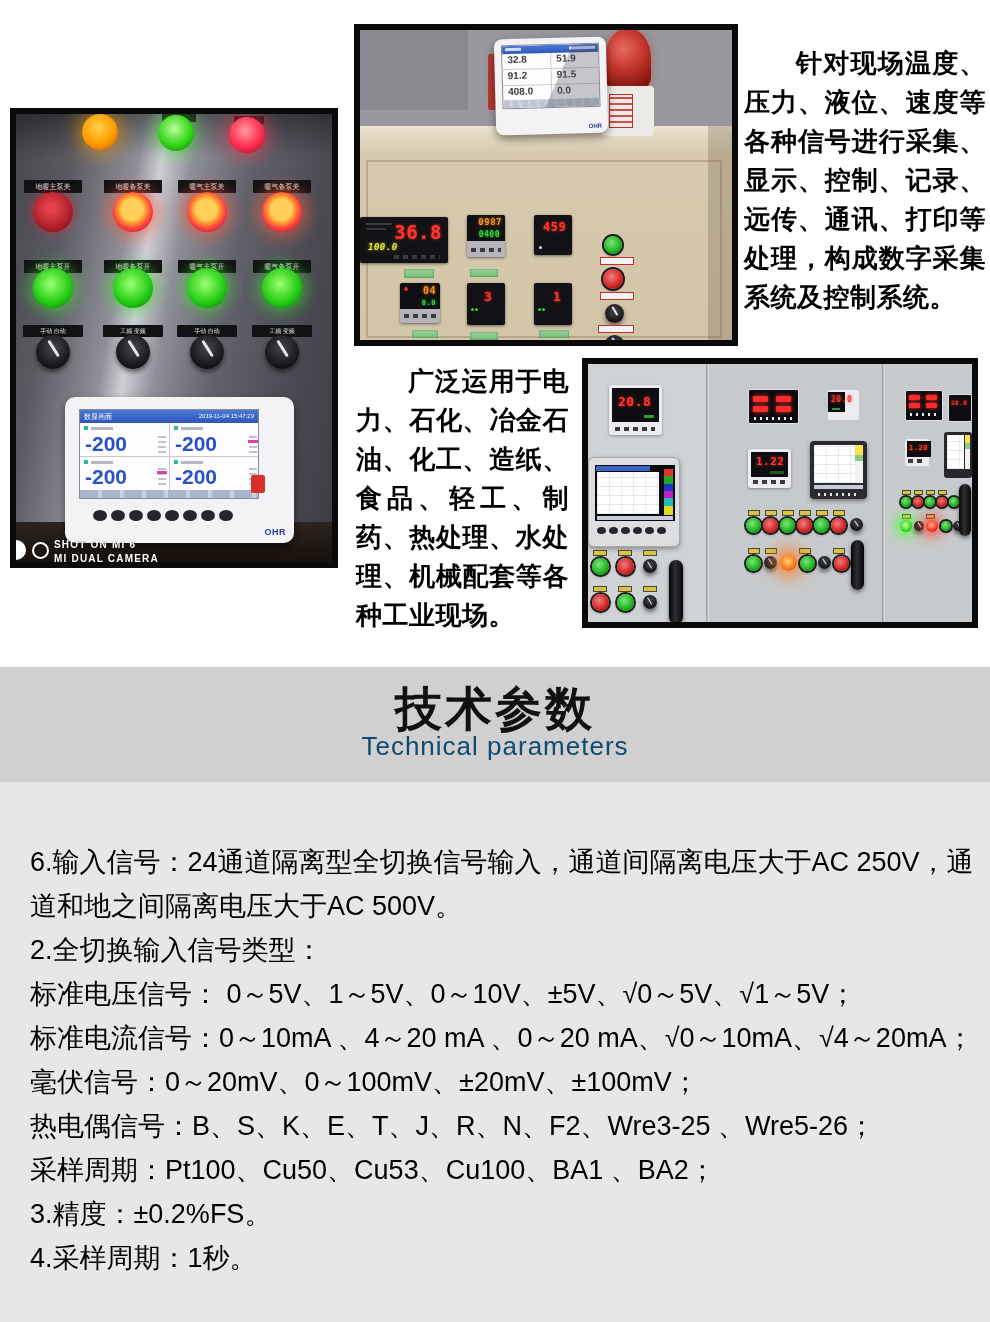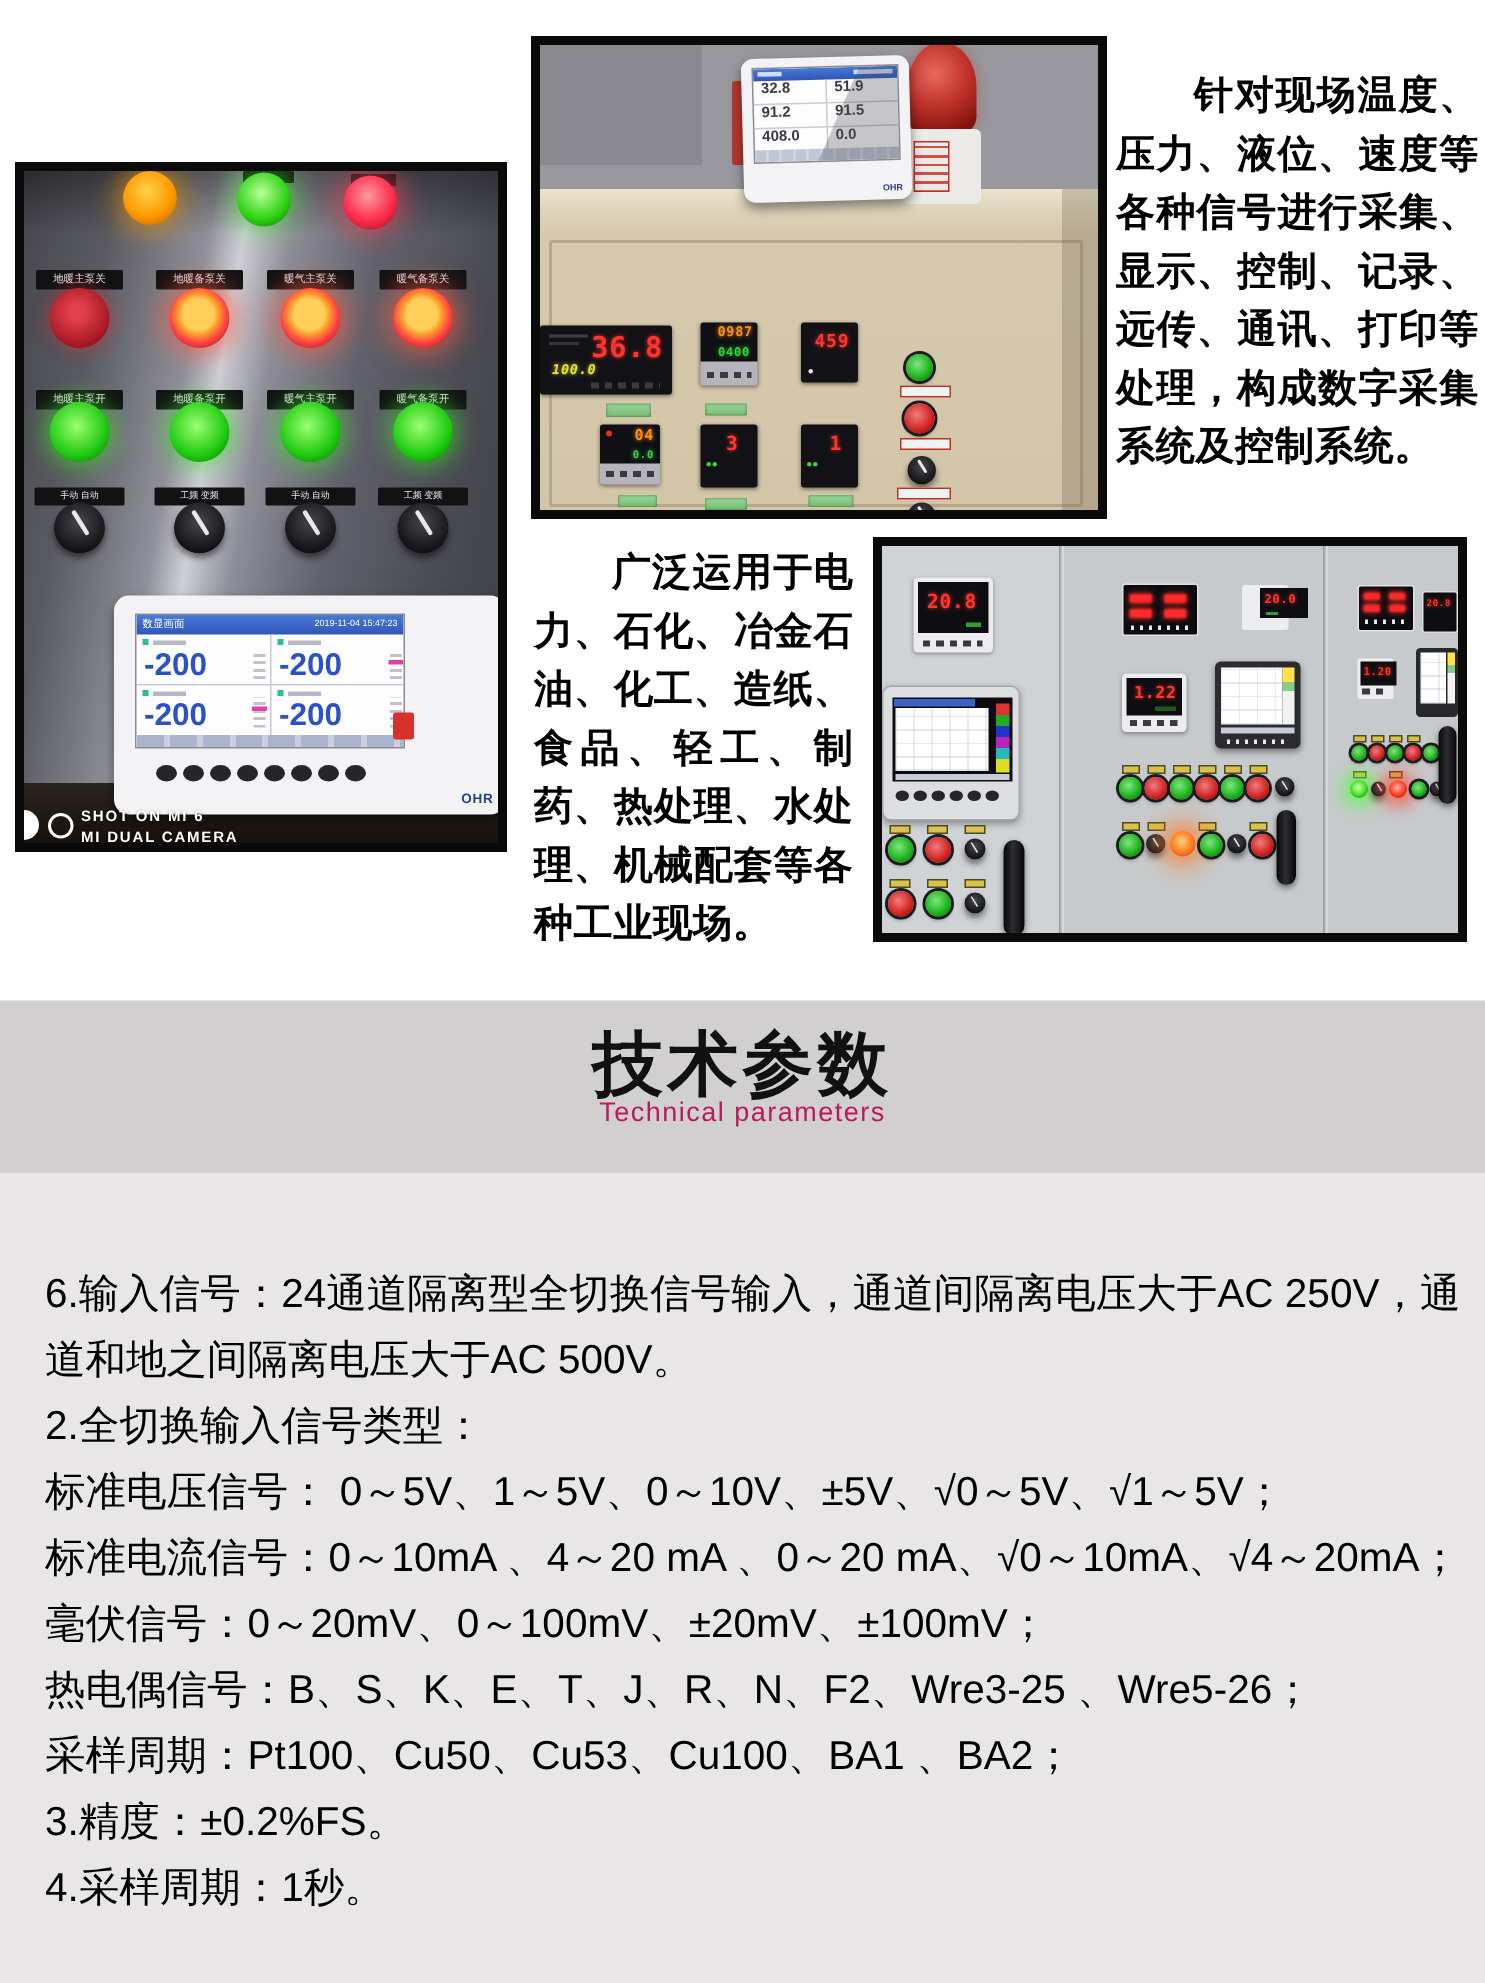--- a/index.html
+++ b/index.html
@@ -77,21 +77,21 @@
   .dotrow{position:absolute;height:3px;background:
     repeating-linear-gradient(90deg,#e8e8e8 0 2px,transparent 2px 6px);}
   .microbtn{position:absolute;height:4px;background:
     repeating-linear-gradient(90deg,#3a3a40 0 5px,transparent 5px 9px);}
   
   .intro{position:absolute;font-weight:bold;color:#000;text-align:justify;text-indent:2em;
     font-size:26px;letter-spacing:.5px;}
   #band{position:absolute;left:0;top:667px;width:990px;height:115px;background:#d1cfd0;
     display:flex;flex-direction:column;align-items:center;justify-content:flex-start;padding-top:16px;box-sizing:border-box;}
   #band .title{font-size:47px;font-weight:bold;color:#111;letter-spacing:3px;line-height:52px;}
-  #band .subtitle{font-size:18px;color:#be185d;margin-top:-4px;letter-spacing:1px;}
+  #band .subtitle{font-size:26px;color:#0c4a6e;margin-top:-4px;letter-spacing:1px;}
   #specs{position:absolute;left:0;top:782px;width:990px;height:540px;background:#e8e6e7;
     padding:58px 14px 0 30px;box-sizing:border-box;}
   #specs p{margin:0;font-size:27px;line-height:44px;color:#000;}
   .wm{color:#fff;font-weight:bold;font-size:10px;letter-spacing:1.2px;line-height:14px;
     text-shadow:0 1px 2px rgba(0,0,0,.6);}
 </style>
 </head>
 <body>
 
 <div id="photo-left" class="photo">
@@ -124,21 +124,21 @@
   <div class="plate" style="left:87px;top:211px;width:60px;height:12px;font-size:6px;line-height:12px;">工频 变频</div>
   <div class="plate" style="left:161px;top:211px;width:60px;height:12px;font-size:6px;line-height:12px;">手动 自动</div>
   <div class="plate" style="left:236px;top:211px;width:60px;height:12px;font-size:6px;line-height:12px;">工频 变频</div>
   <div class="knob" style="left:20px;top:221px;width:34px;height:34px;"></div>
   <div class="knob" style="left:100px;top:221px;width:34px;height:34px;"></div>
   <div class="knob" style="left:174px;top:221px;width:34px;height:34px;"></div>
   <div class="knob" style="left:249px;top:221px;width:34px;height:34px;"></div>
 
   <div class="abs" style="left:0;top:408px;width:316px;height:40px;background:linear-gradient(#2c241e,#17100b);"></div>
 
-  <div class="rec-frame" style="left:60px;top:283px;width:229px;height:146px;padding-left:32px;">
+  <div class="rec-frame" style="left:49px;top:283px;width:229px;height:146px;">
     <div class="rec-screen" style="left:14px;top:12px;width:180px;height:90px;">
       <div class="rec-titlebar">
         <span>数显画面</span>
         <span style="flex:1"></span>
         <span style="font-size:6px;">2019-11-04 15:47:23</span>
       </div>
       <div class="abs" style="left:0;top:13px;width:180px;height:68px;display:grid;grid-template-columns:1fr 1fr;grid-template-rows:1fr 1fr;">
         <div style="border-right:1px solid #c8c8d2;border-bottom:1px solid #c8c8d2;position:relative;">
           <div class="abs" style="left:4px;top:3px;width:4px;height:4px;background:#2bbf8a;"></div>
           <div class="abs" style="left:11px;top:4px;width:22px;height:3px;background:#b8b8c2;"></div>
@@ -317,21 +317,21 @@
   <div class="handle" style="left:81px;top:196px;width:14px;height:64px;"></div>
 
   <div class="abs" style="left:160px;top:25px;width:49px;height:33px;background:#0c0c10;border:1px solid #e2e2e2;border-radius:2px;">
     <div class="mcbar" style="left:4px;top:6px;width:15px;height:6px;"></div>
     <div class="mcbar" style="left:27px;top:6px;width:15px;height:6px;"></div>
     <div class="mcbar" style="left:4px;top:16px;width:15px;height:6px;"></div>
     <div class="mcbar" style="left:27px;top:16px;width:15px;height:6px;"></div>
     <div class="dotrow" style="left:5px;top:27px;width:38px;"></div>
   </div>
   <div class="abs" style="left:240px;top:26px;width:31px;height:30px;background:#ededef;border-radius:2px;">
-    <div class="abs" style="left:12px;top:2px;width:32px;height:20px;background:#0e0e12;">
+    <div class="abs" style="left:0;top:2px;width:17px;height:20px;background:#0e0e12;">
       <div class="abs seg" style="left:3px;top:3px;font-size:8px;">20.0</div>
       <div class="abs" style="left:4px;bottom:2px;width:8px;height:2px;background:#2f9e35;"></div>
     </div>
   </div>
   <div class="abs" style="left:160px;top:85px;width:43px;height:39px;background:#ededef;border-radius:3px;box-shadow:0 1px 3px rgba(0,0,0,.35);">
     <div class="abs" style="left:3px;top:3px;width:37px;height:25px;background:#0e0e12;">
       <div class="abs seg" style="left:5px;top:3px;font-size:11px;">1.22</div>
       <div class="abs" style="right:4px;bottom:3px;width:14px;height:3px;background:#1e5c1e;filter:blur(.3px);"></div>
     </div>
     <div class="microbtn" style="left:5px;bottom:4px;width:32px;"></div>

